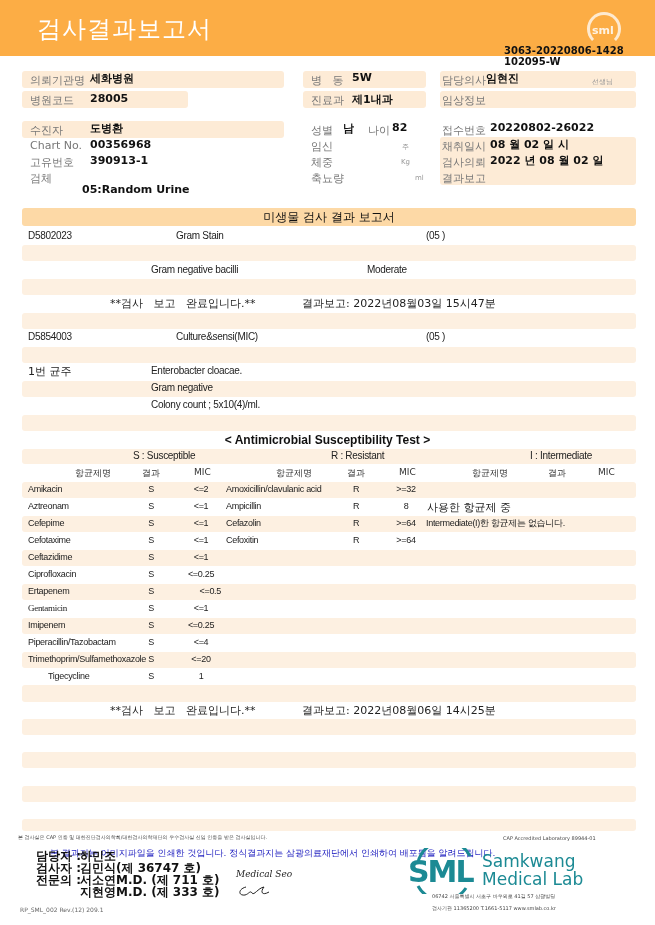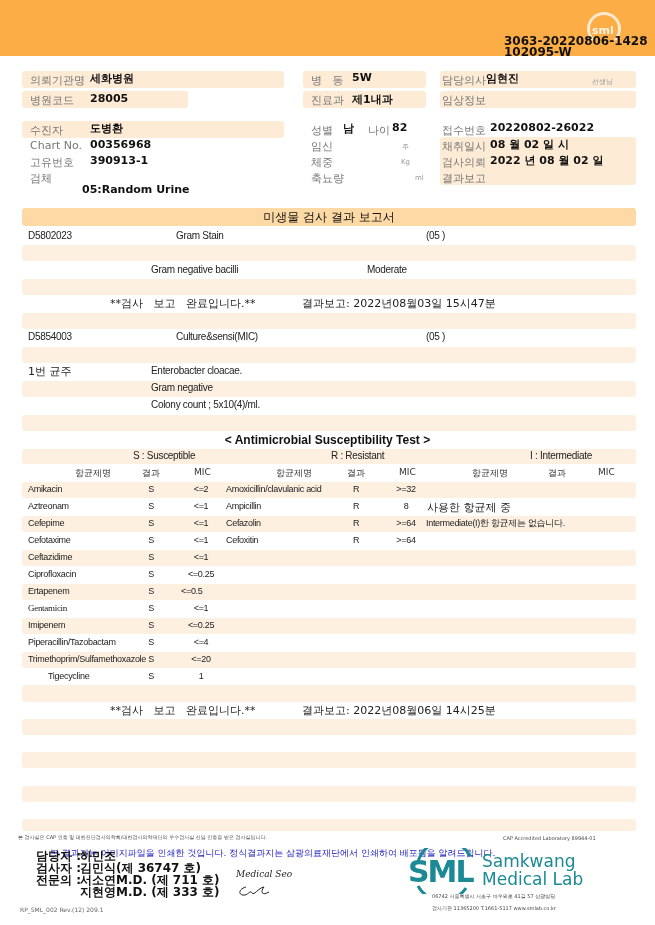--- a/index.html
+++ b/index.html
@@ -1,20 +1,20 @@
 <!DOCTYPE html>
 <html><head>
 <meta charset="utf-8">
 <style>
 *{box-sizing:border-box;margin:0;padding:0}
 html,body{width:655px;height:925px;background:#fff;overflow:hidden}
 body{font-family:"DejaVu Sans","Liberation Sans",sans-serif;color:#111;position:relative}
 .hdr{position:absolute;left:0;top:0;width:655px;height:56px;background:#fcad45}
 .hdr-title{position:absolute;left:37px;top:13px;font-size:24px;color:#fff;letter-spacing:1px}
-.hdr-no{position:absolute;left:504px;top:36px;font-size:12px;font-weight:bold;line-height:11px;color:#111;font-family:"DejaVu Sans",sans-serif}
+.hdr-no{position:absolute;left:504px;top:45px;font-size:10px;font-weight:bold;line-height:11px;color:#111;font-family:"DejaVu Sans",sans-serif}
 .hdr-logo{position:absolute;left:587px;top:12px;width:34px;height:34px;border:3px solid rgba(255,255,255,.75);border-radius:50%;border-bottom-color:transparent}
 .hdr-logo span{position:absolute;left:2px;top:9px;font-size:11px;font-weight:bold;color:rgba(255,255,255,.85)}
 .band{position:absolute;background:#fdebd6;border-radius:3px}
 .lbl{position:absolute;font-size:11px;color:#777;white-space:nowrap}
 .val{position:absolute;font-size:11px;font-weight:bold;color:#111;white-space:nowrap}
 .unit{position:absolute;font-size:7px;color:#999}
 .row{position:absolute;left:22px;width:614px;height:16px}
 .row.alt{background:#fdf0e1;border-radius:3px}
 .sechead{position:absolute;left:22px;top:208px;width:614px;height:18px;background:#fdd9a6;border-radius:3px;text-align:center;font-size:12px;line-height:18px}
 .t{position:absolute;font-family:"Liberation Sans",sans-serif;font-size:10px;color:#222;white-space:nowrap;letter-spacing:-.3px}
@@ -27,20 +27,21 @@
 .sig{position:absolute;font-size:12px;font-weight:bold;color:#111;line-height:12px;white-space:nowrap}
 .sml-logo{position:absolute;left:408px;top:848px}
 .sml-big{position:absolute;left:0;top:6px;font-size:30px;font-weight:bold;color:#1c8a94;font-family:"DejaVu Sans",sans-serif;letter-spacing:-2px}
 .sml-name{position:absolute;left:74px;top:4px;font-size:17px;color:#1c8a94;line-height:18px;white-space:nowrap}
 .addr{position:absolute;font-size:5px;color:#444;white-space:nowrap}
 </style>
 </head>
 <body>
 
 <div class="hdr">
+  <div class="hdr-title">검사결과보고서</div>
   <div class="hdr-logo">
       <span>sml</span>
     </div>
   <div class="hdr-no">
     <div>3063-20220806-1428</div>
     <div>102095-W</div>
   </div>
 </div>
 
 <div class="band" style="left:22px;top:71px;width:262px;height:17px"></div>
@@ -178,21 +179,21 @@
     </div>
     <div class="astrow">
       <div class="c" style="left: 28px; top: 569px;">Ciprofloxacin</div>
       <div class="c" style="left: 131px; top: 569px; width: 40px; text-align: center;">S</div>
       <div class="c" style="left: 181px; top: 569px; width: 40px; text-align: center;">&lt;=0.25</div>
     </div>
     <div class="astrow">
       <div class="row alt" style="top: 584px;"></div>
       <div class="c" style="left: 28px; top: 586px;">Ertapenem</div>
       <div class="c" style="left: 131px; top: 586px; width: 40px; text-align: center;">S</div>
-      <div class="c" style="left: 181px; top: 586px; width: 40px; text-align: left;">&lt;=0.5</div>
+      <div class="c" style="left: 181px; top: 586px; width: 40px; text-align: right;">&lt;=0.5</div>
     </div>
     <div class="astrow">
       <div class="c" style="left: 28px; top: 603px; font-family: Liberation Serif, serif;">Gentamicin</div>
       <div class="c" style="left: 131px; top: 603px; width: 40px; text-align: center;">S</div>
       <div class="c" style="left: 181px; top: 603px; width: 40px; text-align: center;">&lt;=1</div>
     </div>
     <div class="astrow">
       <div class="row alt" style="top: 618px;"></div>
       <div class="c" style="left: 28px; top: 620px;">Imipenem</div>
       <div class="c" style="left: 131px; top: 620px; width: 40px; text-align: center;">S</div>

